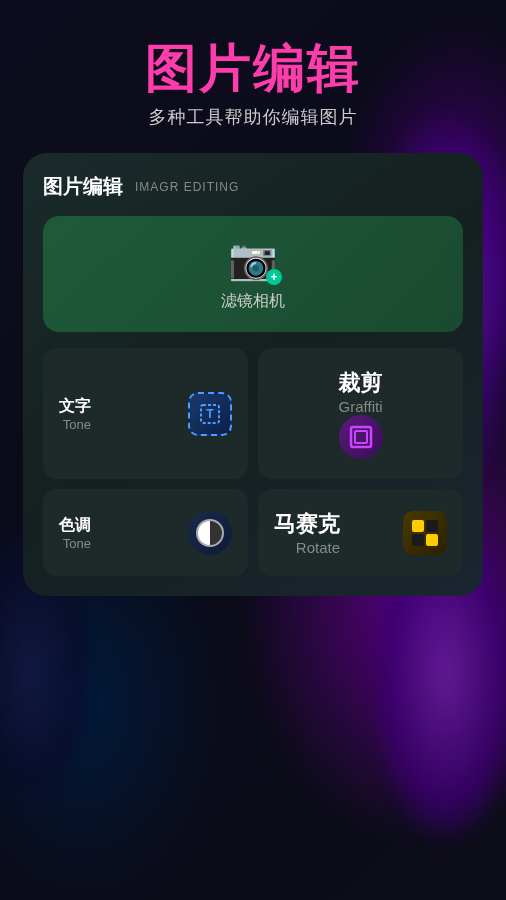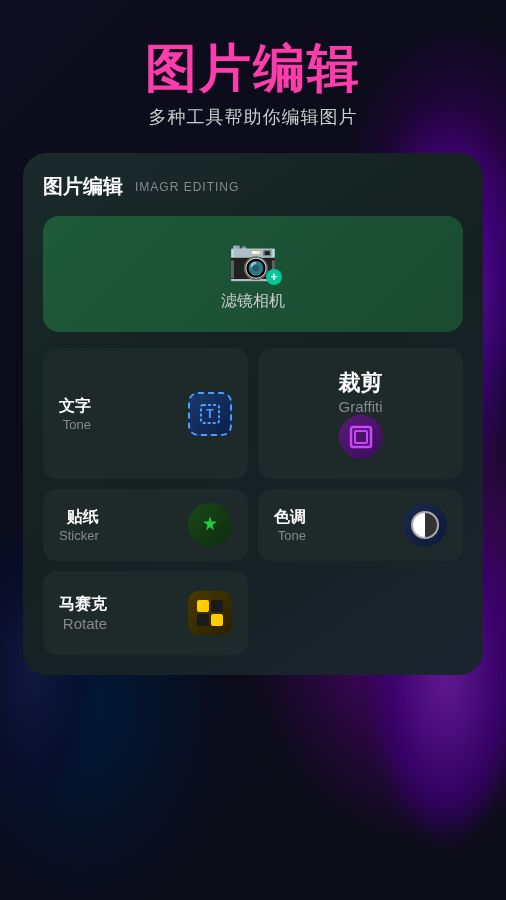--- a/index.html
+++ b/index.html
@@ -364,46 +364,35 @@
           <span class="tool-name-en" style="font-size:15px;">Graffiti</span>
         </div>
         <div class="crop-tool-icon">
           <svg width="28" height="28" viewBox="0 0 28 28" fill="none">
             <rect x="4" y="4" width="20" height="20" rx="2" stroke="#cc44ff" stroke-width="2.5" fill="none"></rect>
             <rect x="8" y="8" width="12" height="12" rx="1" stroke="#cc44ff" stroke-width="2" fill="none"></rect>
           </svg>
         </div>
       </button>
 
-      <button class="tool-item">
-        <div class="tool-item-left">
-          <span class="tool-name-zh">贴纸</span>
-          <span class="tool-name-en">Sticker</span>
-        </div>
-        <div class="tool-icon-circle icon-sticker">
-          <svg width="26" height="26" viewBox="0 0 26 26" fill="none">
-            <path d="M13 4 L14.5 9.5 L20 9.5 L15.5 13 L17 18.5 L13 15 L9 18.5 L10.5 13 L6 9.5 L11.5 9.5 Z" fill="#22cc44"></path>
-          </svg>
-        </div>
-      </button>
 
 
       <button class="tool-item">
         <div class="tool-item-left">
           <span class="tool-name-zh">色调</span>
           <span class="tool-name-en">Tone</span>
         </div>
         <div class="tone-icon-wrap">
           <div class="tone-half"></div>
         </div>
       </button>
 
       <button class="tool-item" style="padding: 20px 16px;">
         <div class="tool-item-left">
-          <span class="tool-name-zh" style="font-size:16px;">马赛克</span>
+          <span class="tool-name-zh" style="font-size:22px;">马赛克</span>
           <span class="tool-name-en" style="font-size:15px;">Rotate</span>
         </div>
         <div class="mosaic-icon-wrap">
           <div class="mosaic-grid">
             <div class="mg mg1"></div>
             <div class="mg mg2"></div>
             <div class="mg mg3"></div>
             <div class="mg mg4"></div>
           </div>
         </div>

